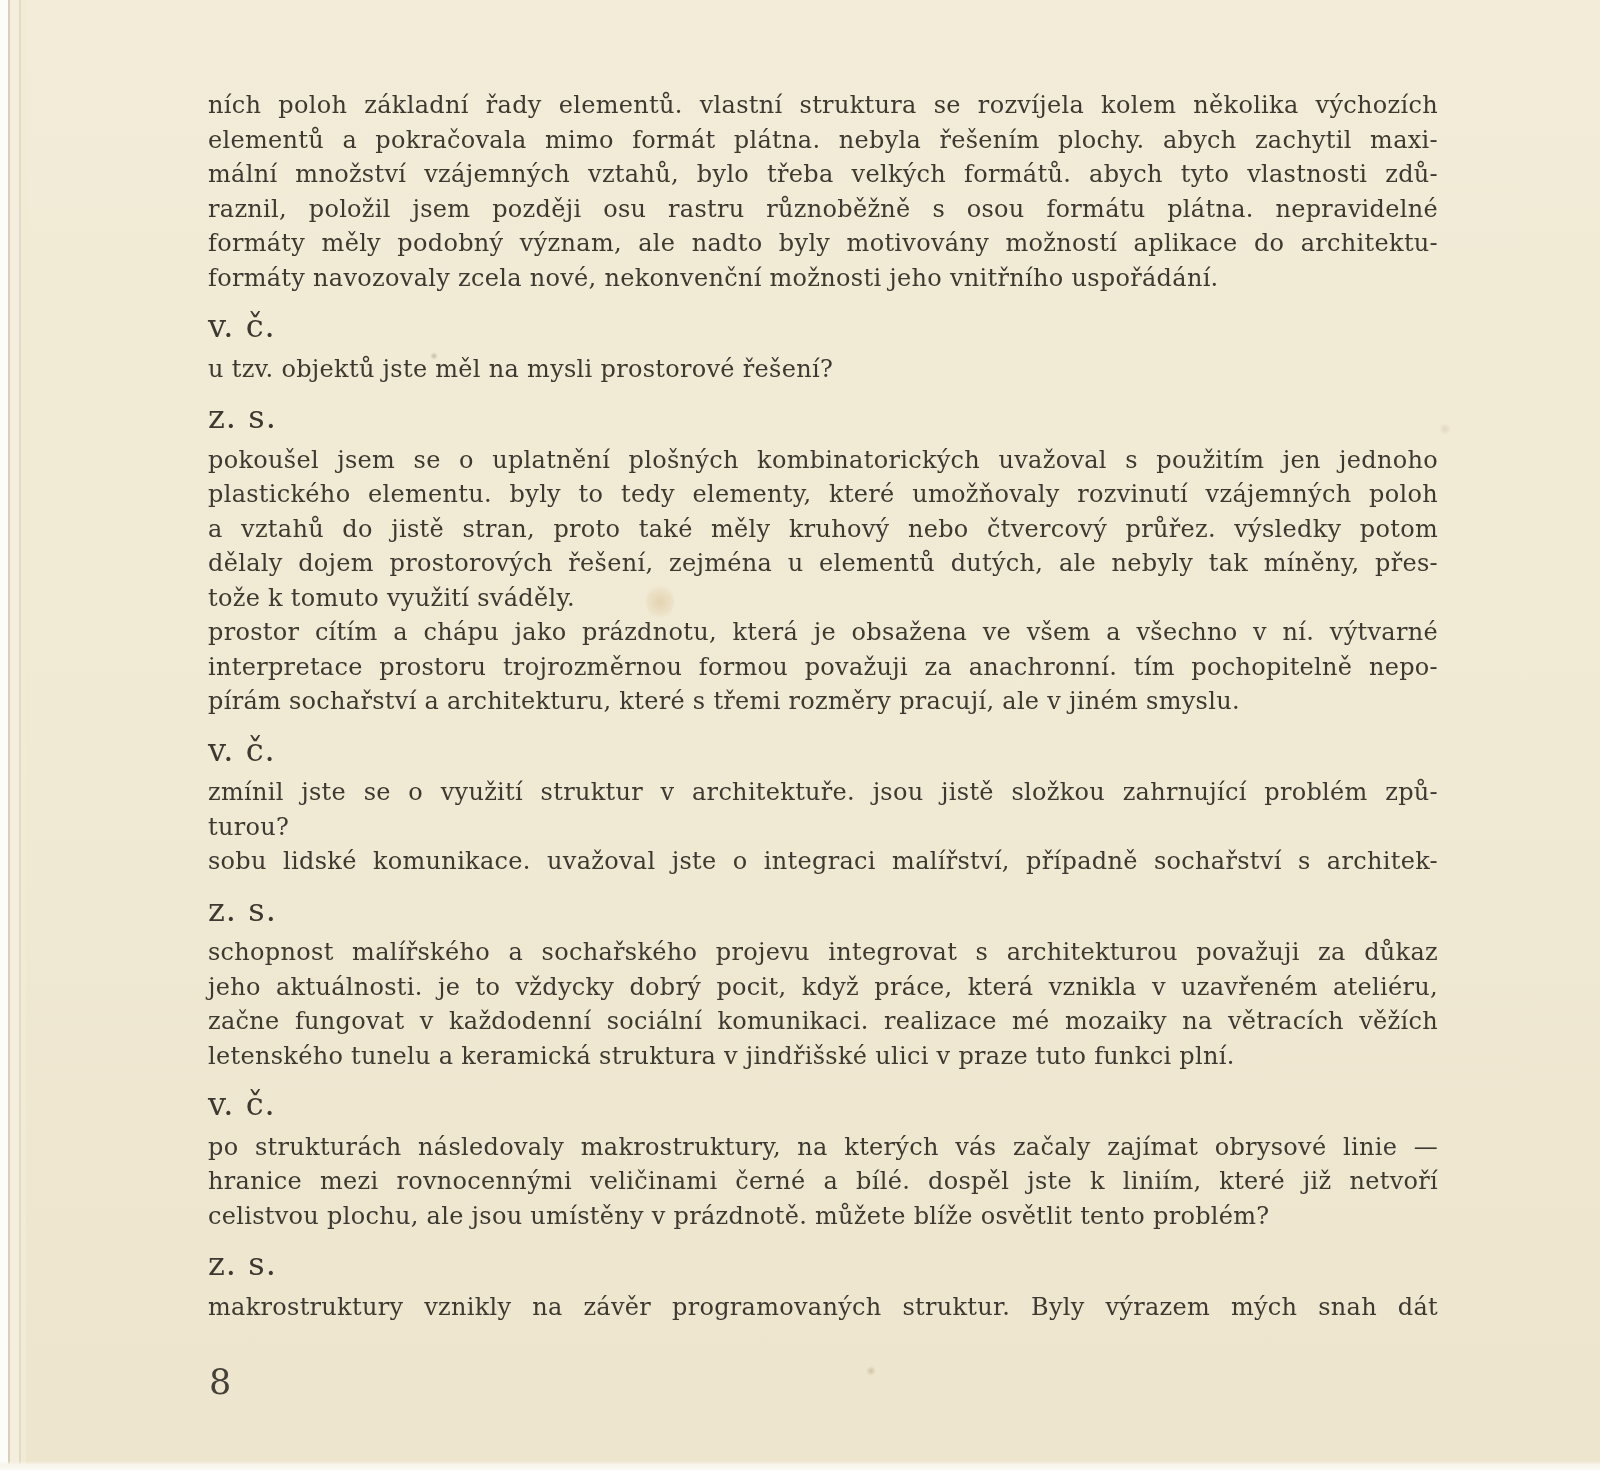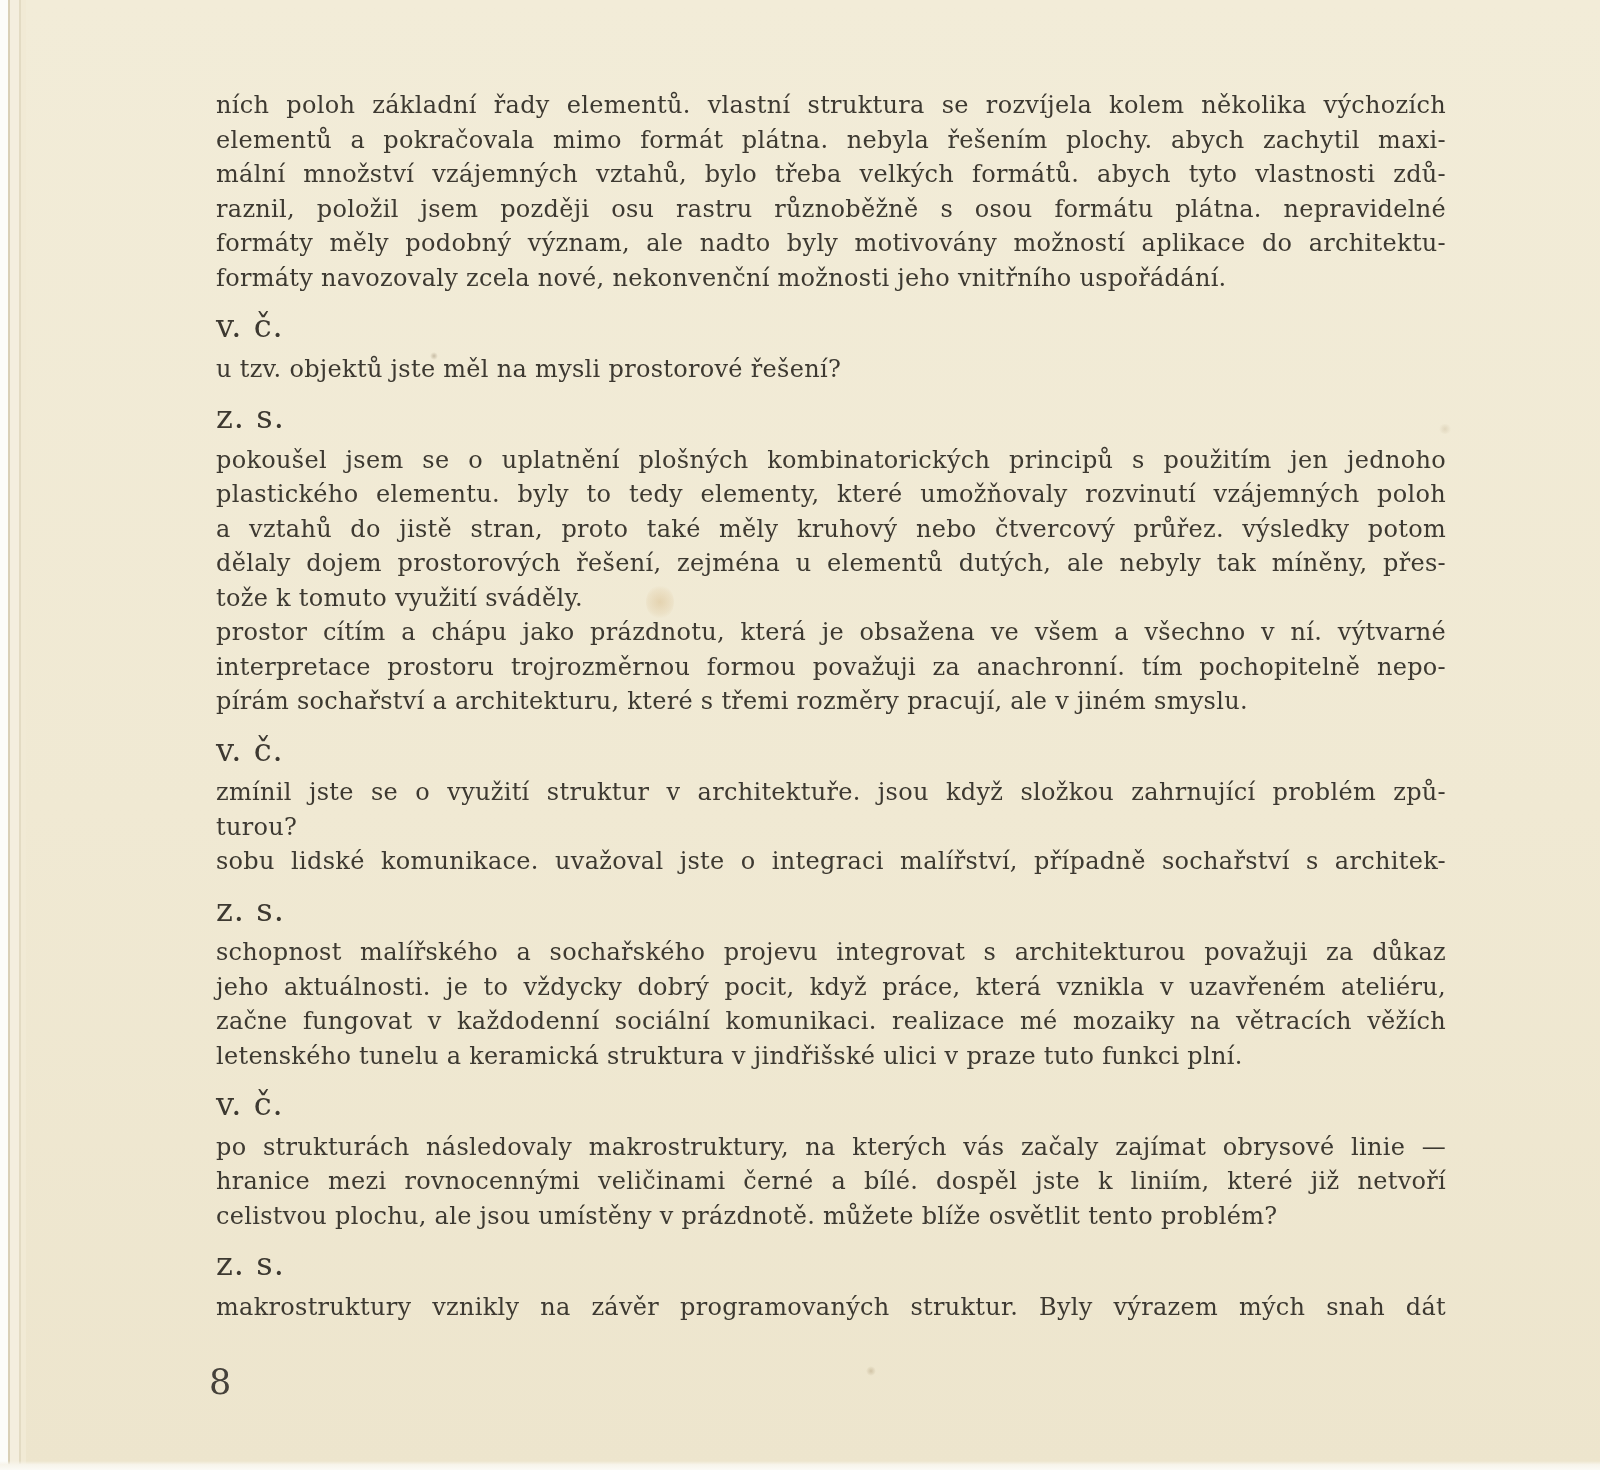--- a/index.html
+++ b/index.html
@@ -17,21 +17,21 @@
       #d9d0b7 8px,#d9d0b7 10px,
       #f4eede 10px,#f4eede 19px,
       #e3dbc3 19px,#e3dbc3 21px,
       #f1ead5 21px,#f1ead5 26px);
   }
   .edge-bottom{
     position:absolute;left:0;right:0;bottom:0;height:9px;
     background:linear-gradient(180deg,rgba(252,252,249,0) 0%,#f7f4ea 40%,#fbfaf5 100%);
   }
   .text-col{
-    position:absolute;left:216px;top:88px;width:1230px;
+    position:absolute;left:208px;top:88px;width:1230px;
   }
   .line{
     font-size:24px;line-height:34.5px;letter-spacing:0.3px;
     text-align:justify;
   }
   .line.jl{ text-align-last:justify; }
   .block.speaker{
     font-size:32px;line-height:34.5px;letter-spacing:1px;
     margin:14px 0 8px 0;
   }
@@ -65,34 +65,34 @@
         <div class="line jl">raznil, položil jsem později osu rastru různoběžně s osou formátu plátna. nepravidelné</div>
         <div class="line jl">formáty měly podobný význam, ale nadto byly motivovány možností aplikace do architektu-</div>
         <div class="line">formáty navozovaly zcela nové, nekonvenční možnosti jeho vnitřního uspořádání.</div>
       </div>
       <div class="block speaker">v. č.</div>
       <div class="block question">
         <div class="line">u tzv. objektů jste měl na mysli prostorové řešení?</div>
       </div>
       <div class="block speaker">z. s.</div>
       <div class="block paragraph">
-        <div class="line jl">pokoušel jsem se o uplatnění plošných kombinatorických principů s použitím jen jednoho</div>
+        <div class="line jl">pokoušel jsem se o uplatnění plošných kombinatorických uvažoval s použitím jen jednoho</div>
         <div class="line jl">plastického elementu. byly to tedy elementy, které umožňovaly rozvinutí vzájemných poloh</div>
         <div class="line jl">a vztahů do jistě stran, proto také měly kruhový nebo čtvercový průřez. výsledky potom</div>
         <div class="line jl">dělaly dojem prostorových řešení, zejména u elementů dutých, ale nebyly tak míněny, přes-</div>
         <div class="line">tože k tomuto využití sváděly.</div>
       </div>
       <div class="block paragraph">
         <div class="line jl">prostor cítím a chápu jako prázdnotu, která je obsažena ve všem a všechno v ní. výtvarné</div>
         <div class="line jl">interpretace prostoru trojrozměrnou formou považuji za anachronní. tím pochopitelně nepo-</div>
         <div class="line">pírám sochařství a architekturu, které s třemi rozměry pracují, ale v jiném smyslu.</div>
       </div>
       <div class="block speaker">v. č.</div>
       <div class="block question">
-        <div class="line jl">zmínil jste se o využití struktur v architektuře. jsou když složkou zahrnující problém způ-</div>
+        <div class="line jl">zmínil jste se o využití struktur v architektuře. jsou jistě složkou zahrnující problém způ-</div>
         <div class="line">turou?</div>
         <div class="line jl">sobu lidské komunikace. uvažoval jste o integraci malířství, případně sochařství s architek-</div>
       </div>
       <div class="block speaker">z. s.</div>
       <div class="block paragraph">
         <div class="line jl">schopnost malířského a sochařského projevu integrovat s architekturou považuji za důkaz</div>
         <div class="line jl">jeho aktuálnosti. je to vždycky dobrý pocit, když práce, která vznikla v uzavřeném ateliéru,</div>
         <div class="line jl">začne fungovat v každodenní sociální komunikaci. realizace mé mozaiky na větracích věžích</div>
         <div class="line">letenského tunelu a keramická struktura v jindřišské ulici v praze tuto funkci plní.</div>
       </div>

